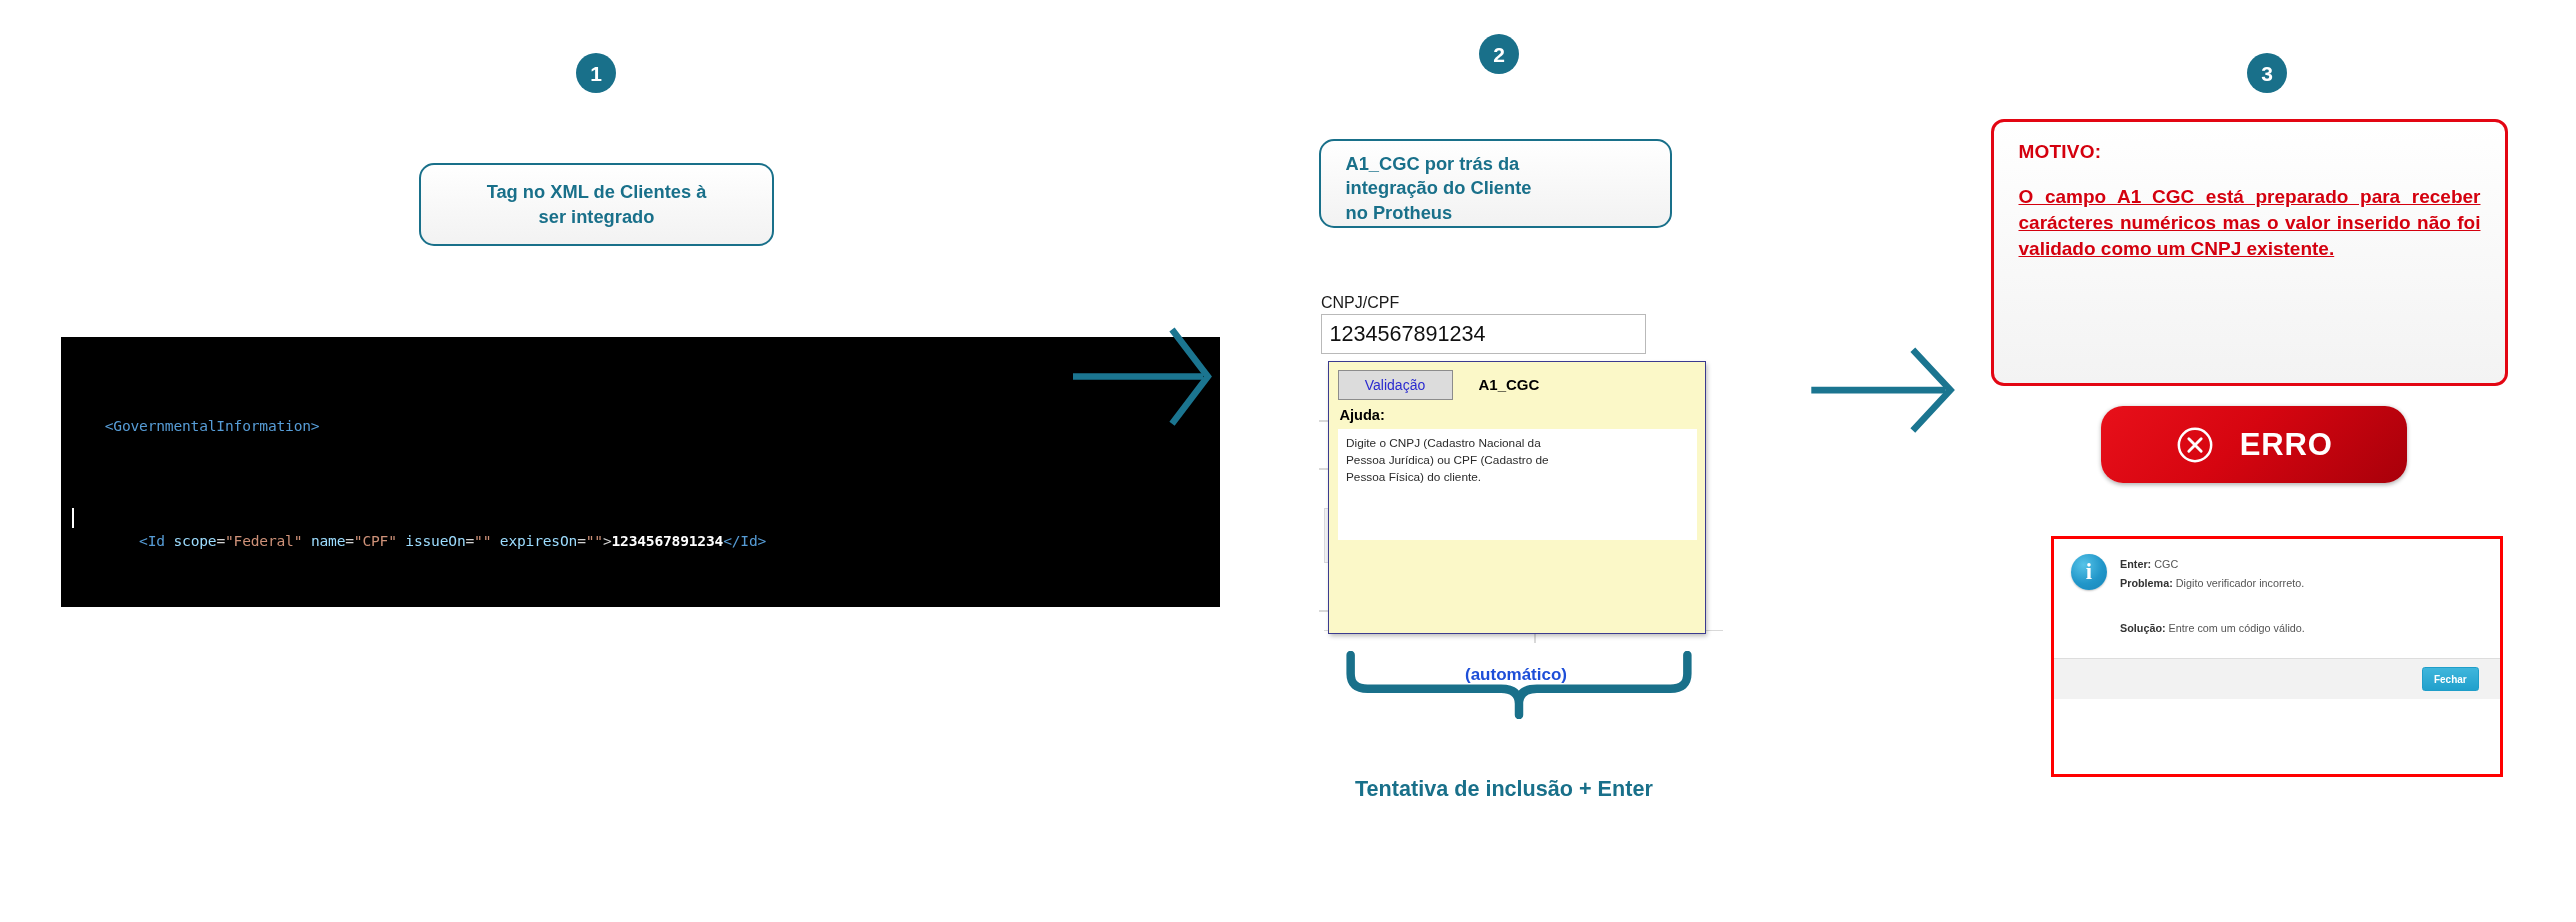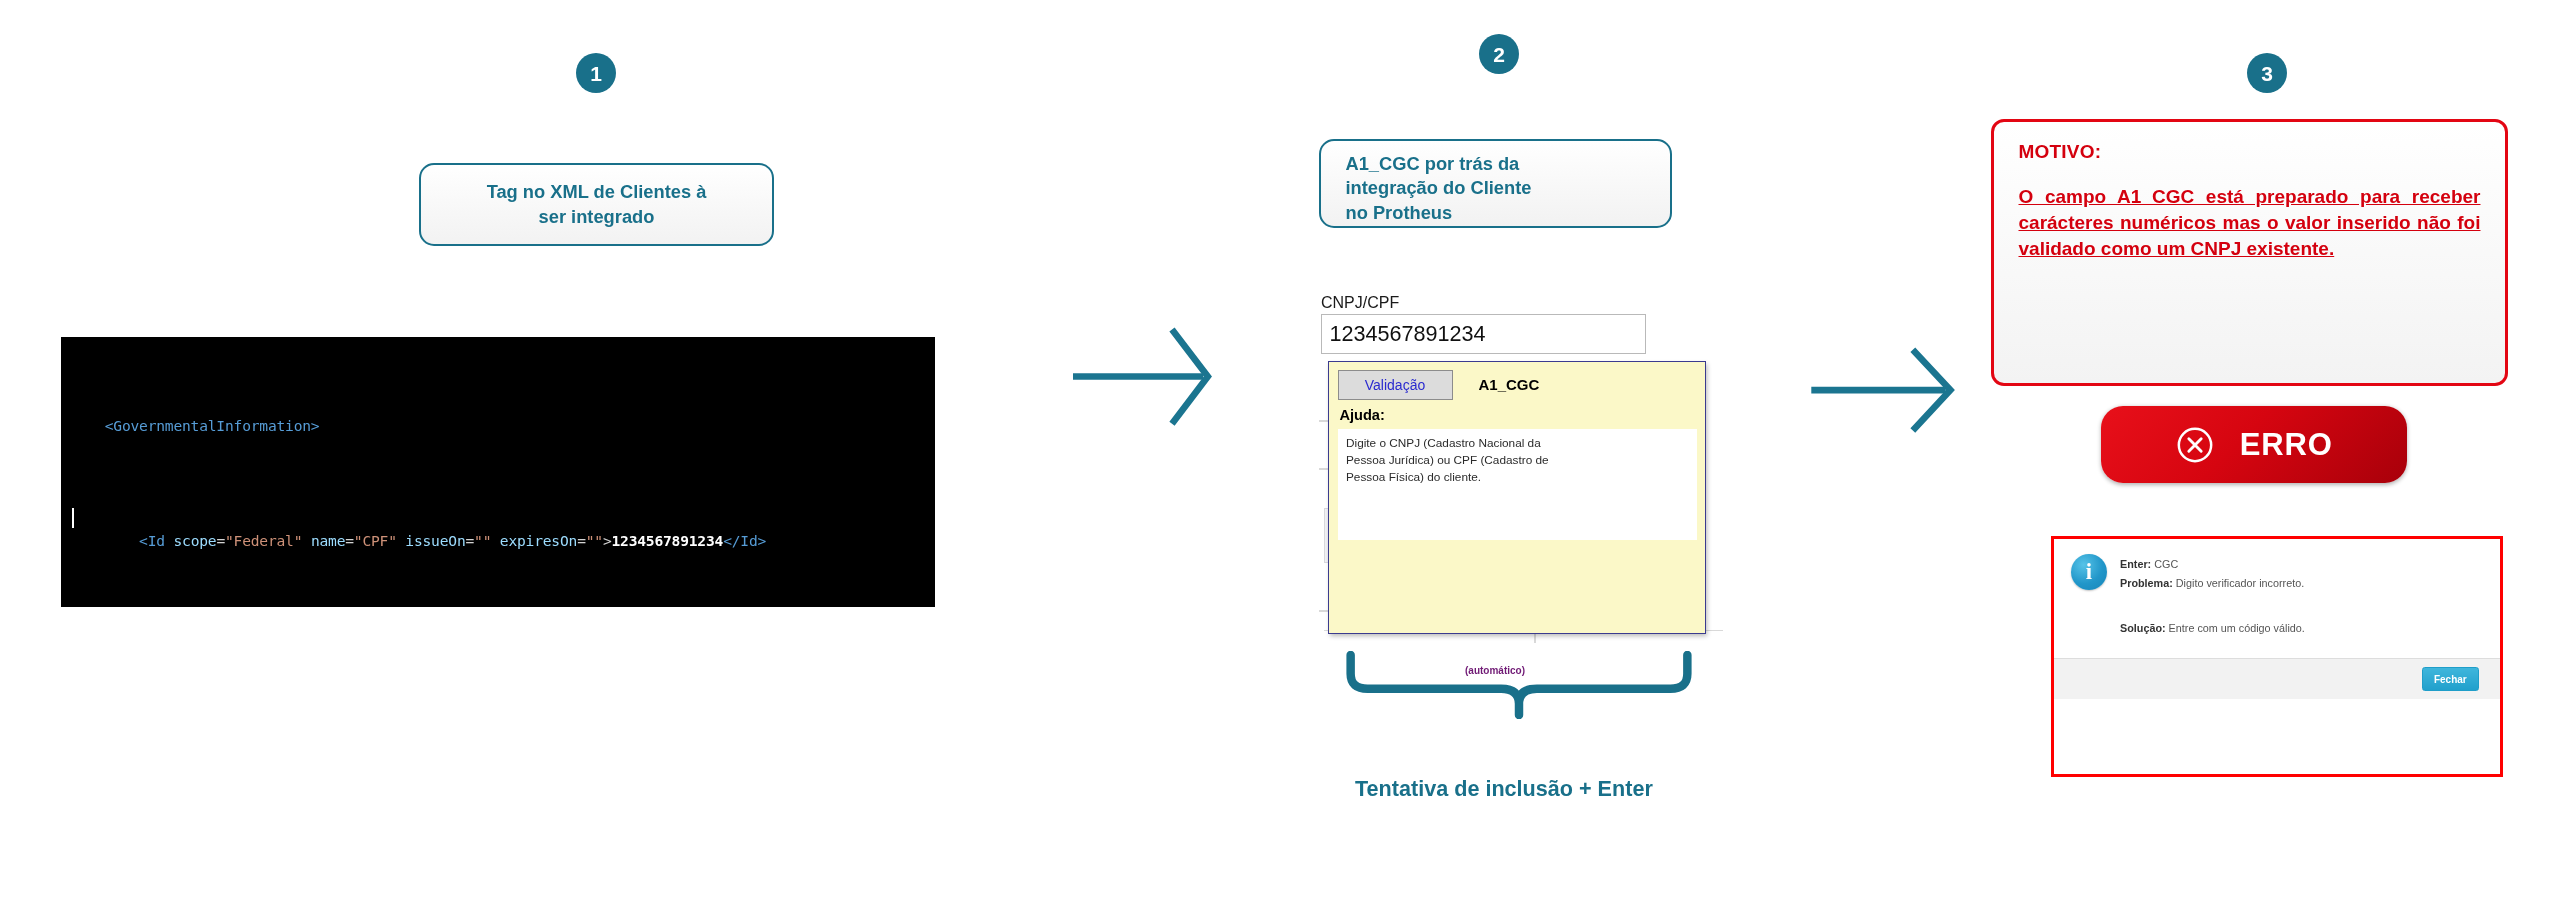--- a/index.html
+++ b/index.html
@@ -133,22 +133,22 @@
     background: #ffffff;
     padding: 6.6px 8.5px;
     font-size: 11.8px;
     line-height: 1.42;
     color: #2b2b2b;
     height: 111px;
   }
 
   
   .brace-caption {
-    color: #701a75;
-    font-size: 10px;
+    color: #1d4ed8;
+    font-size: 17px;
     font-weight: 600;
   }
   .flow-caption {
     color: #19708a;
     font-size: 21.6px;
     font-weight: bold;
   }
 
   
   .motivo-box {
@@ -247,21 +247,21 @@
 
 <div class="abs" style="left:576px; top:53px;">
   <div class="step-badge">1</div>
 </div>
 
 <div class="abs callout" style="left:419px; top:163px; width:355px; height:83px; flex-direction:column;">
   <div>Tag no XML de Clientes à</div>
   <div>ser integrado</div>
 </div>
 
-<div class="abs code-block" style="left:61px; top:337px; width:874px;">
+<div class="abs code-block" style="left:61px; top:337px; width:1159px;">
   <div class="code-line">
     <span class="tok-tag">&lt;GovernmentalInformation&gt;</span>
   </div>
   <div class="code-line">
     <span class="caret"></span><span class="tok-punct">    </span><span class="tok-tag">&lt;Id</span><span class="tok-punct"> </span><span class="tok-attr">scope</span><span class="tok-punct">=</span><span class="tok-string">"Federal"</span><span class="tok-punct"> </span><span class="tok-attr">name</span><span class="tok-punct">=</span><span class="tok-string">"CPF"</span><span class="tok-punct"> </span><span class="tok-attr">issueOn</span><span class="tok-punct">=</span><span class="tok-string">""</span><span class="tok-punct"> </span><span class="tok-attr">expiresOn</span><span class="tok-punct">=</span><span class="tok-string">""</span><span class="tok-punct">&gt;</span><span class="tok-text">1234567891234</span><span class="tok-tag">&lt;/Id&gt;</span>
   </div>
 </div>
 
 <div class="abs arrow" style="left:1073px; top:320px;">
   <svg width="198" height="132" viewBox="0 0 210 140">

